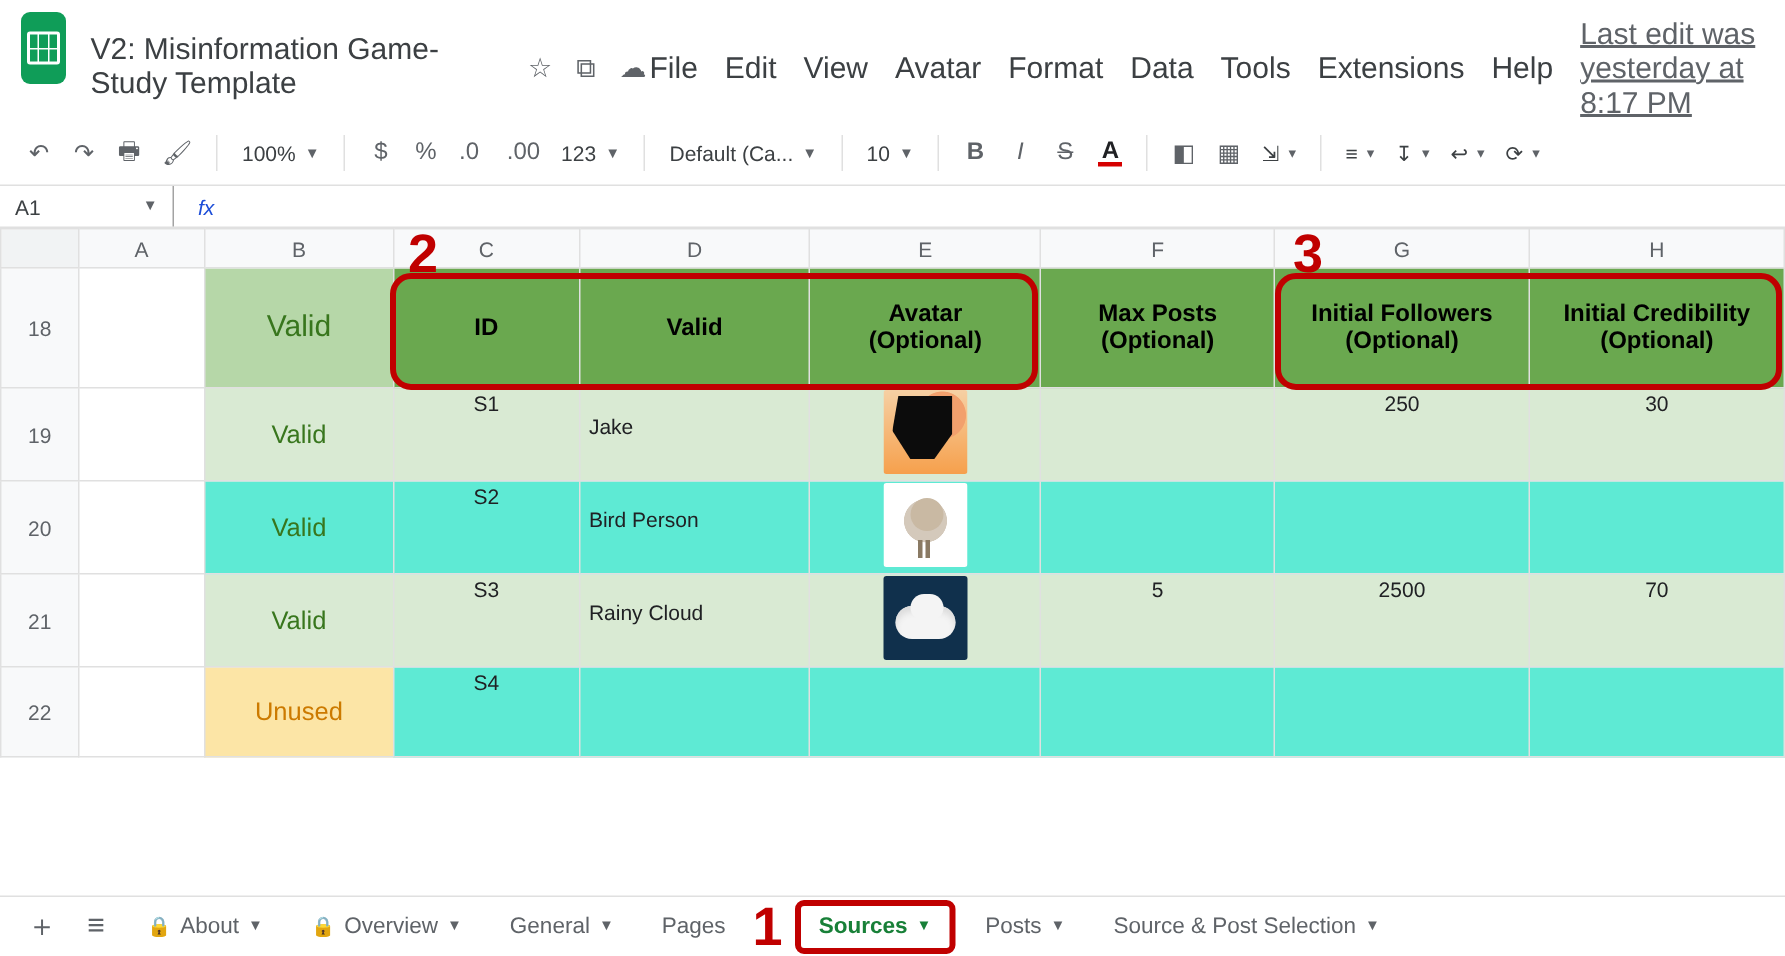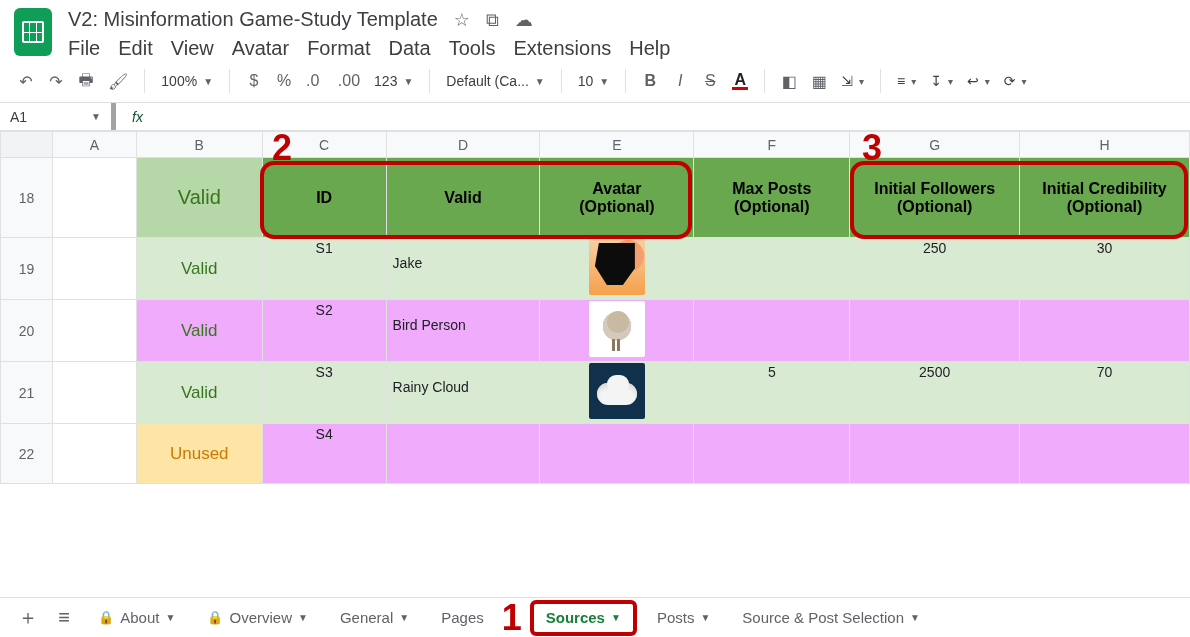--- a/index.html
+++ b/index.html
@@ -4,41 +4,41 @@
 <style>
   * { box-sizing: border-box; }
   html, body { margin:0; padding:0; font-family: Arial, "Helvetica Neue", sans-serif; font-size:14px; color:#202124; background:#fff; overflow:hidden; }
   body { width:1190px; height:637px; position:relative; }
 
   
   .titlebar { display:flex; align-items:flex-start; gap:16px; padding:8px 14px 0 14px; }
   .docs-logo { width:38px; height:48px; background:#0f9d58; border-radius:6px; display:flex; align-items:center; justify-content:center; }
   .docs-logo-inner { width:22px; height:22px; background:#fff; border-radius:2px; display:grid; grid-template-columns:1fr 1fr 1fr; grid-template-rows:1fr 1fr; gap:1px; padding:2px; }
   .docs-logo-inner span { background:#0f9d58; }
-  .title-stack { display:flex; flex-direction:column; gap:2px; }
+  .title-stack { display:flex; flex-direction:row; gap:2px; }
   .title-row { display:flex; align-items:center; gap:16px; }
   .doc-title { font-size:20px; color:#3c4043; }
   .title-icon { color:#5f6368; font-size:18px; line-height:1; }
   .menubar { display:flex; gap:18px; font-size:20px; color:#3c4043; align-items:center; padding-top:4px; }
   .menubar .menu-item { cursor:pointer; }
   .last-edit { color:#5f6368; text-decoration:underline; }
 
   
   .toolbar { display:flex; align-items:center; gap:6px; padding:8px 14px; border-bottom:1px solid #e0e0e0; }
   .tool-sep { width:1px; height:24px; background:#e0e0e0; margin:0 6px; }
   .tool-btn { min-width:24px; height:26px; display:flex; align-items:center; justify-content:center; color:#5f6368; font-size:16px; padding:0 4px; cursor:pointer; border-radius:3px; }
   .tool-dd { display:flex; align-items:center; gap:6px; color:#3c4043; font-size:14px; padding:0 4px; cursor:pointer; }
   .tool-dd.small { font-size:14px; }
   .caret { font-size:10px; color:#5f6368; }
   .text-color-A { font-weight:700; font-size:16px; color:#202124; border-bottom:3px solid #d50000; line-height:14px; padding:0 2px; }
 
   
   .fxbar { display:flex; align-items:center; border-bottom:1px solid #e0e0e0; height:28px; }
-  .name-box { width:116px; display:flex; align-items:center; justify-content:space-between; padding:0 10px; border-right:5px solid #a3a3a3; height:100%; color:#3c4043; }
-  .fx-label { font-style:italic; color:#14532d; padding:0 16px; }
+  .name-box { width:116px; display:flex; align-items:center; justify-content:space-between; padding:0 10px; border-right:1px solid #a3a3a3; height:100%; color:#3c4043; }
+  .fx-label { font-style:italic; color:#1d4ed8; padding:0 16px; }
 
   
   .grid-wrap { position:relative; }
   table.grid { border-collapse:collapse; table-layout:fixed; }
   .col-row   { width:52px; }
   .col-A { width:84px; }
   .col-B { width:126px; }
   .col-C { width:124px; }
   .col-D { width:154px; }
   .col-E { width:154px; }
@@ -53,21 +53,21 @@
 
   tr.h-small td, tr.h-small th.rowhead { height:26px; }
   tr.h-hdr   td, tr.h-hdr   th.rowhead { height:80px; }
   tr.h-data  td, tr.h-data  th.rowhead { height:60px; }
 
   .hdr-cell { background:#6aa84f; color:#000; text-align:center; vertical-align:middle; font-size:16px; }
   .hdr-cell .main { font-weight:700; }
   .hdr-cell .sub  { font-weight:700; }
   .valid-hdr { background:#b6d7a8; color:#38761d; text-align:center; font-size:20px; font-weight:400; vertical-align:middle; }
   .grn-light { background:#d9ead3; }
-  .grn-med   { background:#f0abfc; }
+  .grn-med   { background:#5eead4; }
   .unused    { background:#fce5a6; color:#cc7a00; text-align:center; vertical-align:middle; font-size:17px; }
   .valid-txt { color:#38761d; text-align:center; vertical-align:middle; font-size:17px; }
   .top-right { text-align:center; vertical-align:top; padding:2px 6px; }
   .top-left  { text-align:left;  vertical-align:top; padding:17px 6px; }
   .avatar-cell { text-align:center; vertical-align:middle; }
 
   
   .av { width:56px; height:56px; border-radius:2px; display:inline-block; }
   .av-jake { background: radial-gradient(circle at 70% 30%, #f2a06d 0 28%, transparent 29%), linear-gradient(#f6d0a4,#f6a04c); position:relative; }
   .av-jake::before { content:""; position:absolute; left:6px; top:4px; width:40px; height:42px; background:#0c0c0c; clip-path: polygon(10% 0,100% 0,100% 60%,70% 100%,30% 100%,0 55%); }
@@ -115,20 +115,21 @@
     <div class="menubar">
       <span class="menu-item">File</span>
       <span class="menu-item">Edit</span>
       <span class="menu-item">View</span>
       <span class="menu-item">Avatar</span>
       <span class="menu-item">Format</span>
       <span class="menu-item">Data</span>
       <span class="menu-item">Tools</span>
       <span class="menu-item">Extensions</span>
       <span class="menu-item">Help</span>
+      <span class="last-edit">Last edit was yesterday at 8:17 PM</span>
     </div>
   </div>
 </div>
 
 <div class="toolbar">
   <span class="tool-btn">↶</span>
   <span class="tool-btn">↷</span>
   <span class="tool-btn">🖶</span>
   <span class="tool-btn">🖌</span>
   <span class="tool-sep"></span>

